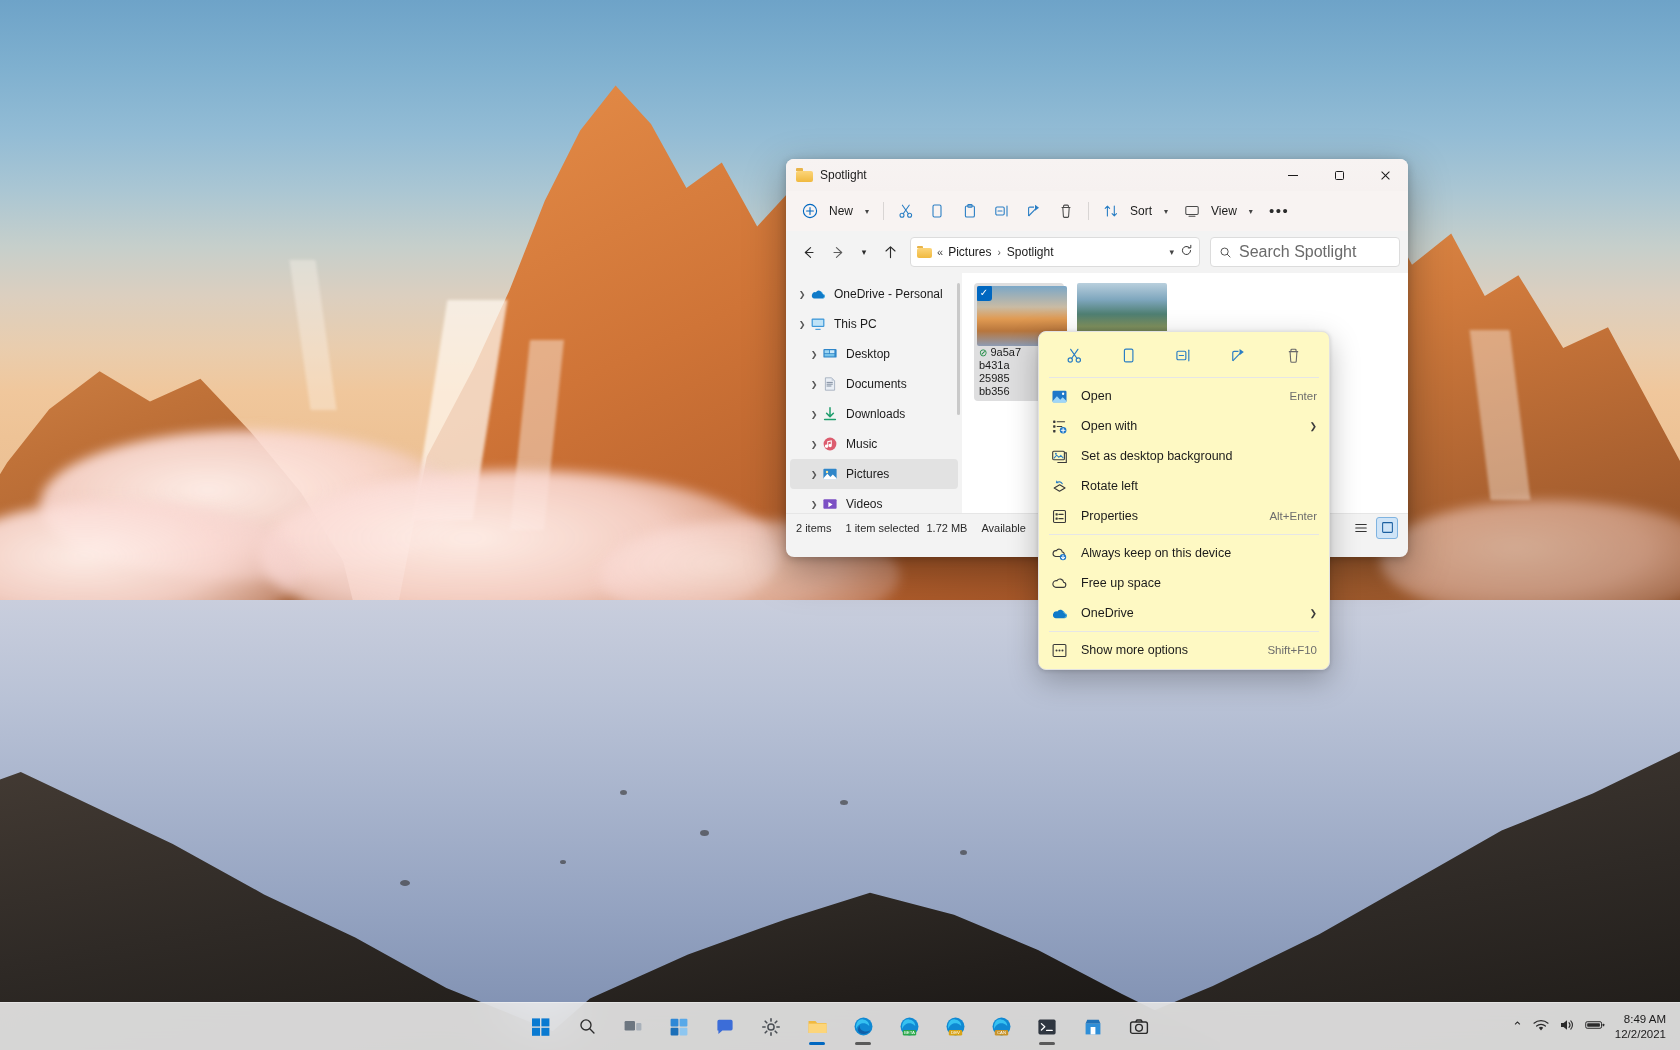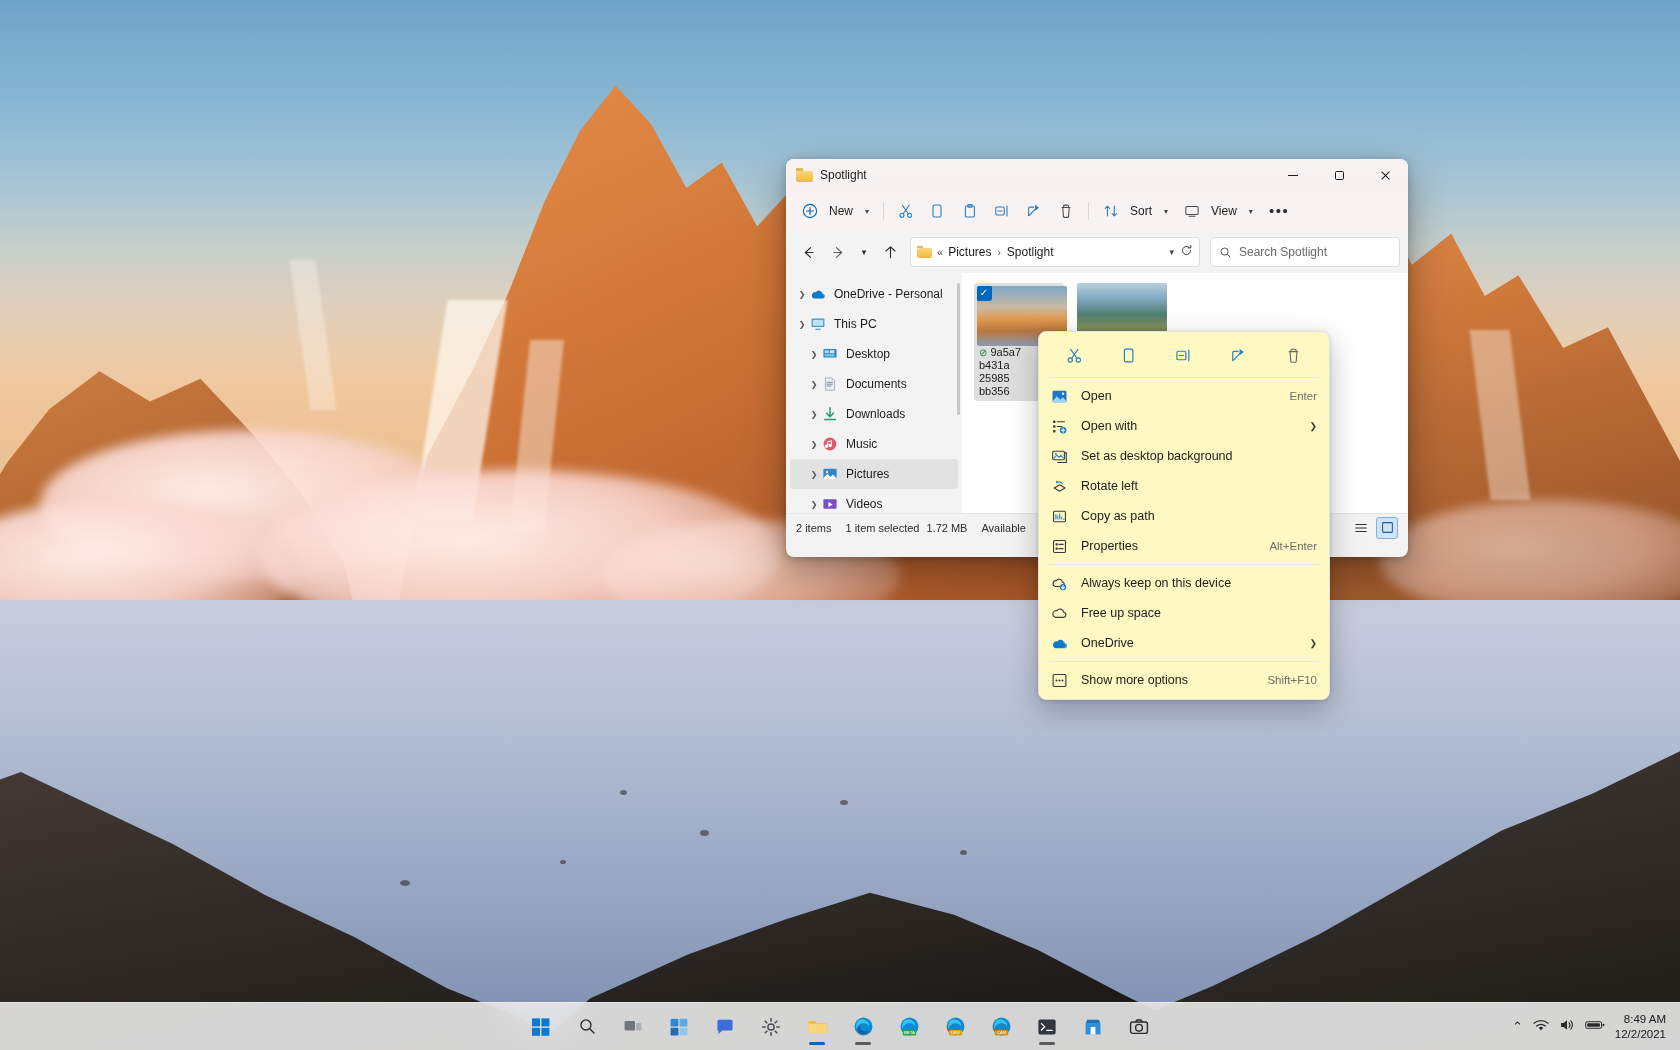--- a/index.html
+++ b/index.html
@@ -148,21 +148,21 @@
   .addr-folder:after{content:"";position:absolute;left:0;top:2px;width:15px;height:10.5px;background:linear-gradient(180deg,#fcd57a,#f0b93f);border-radius:2px;}
   .crumb { font-size:12px; color:#1b1b1b; }
   .crumb-sep { font-size:10px; color:#555; padding:0 1px;}
   .crumb-dbl { font-size:11px; color:#444; }
   .addr-right { margin-left:auto; display:flex; align-items:center; gap:6px; }
   .refresh { font-size:13px; color:#333; }
   .searchbox {
     width:190px; height:30px; background:#fff; border:1px solid #dcdcdc; border-radius:4px;
     display:flex; align-items:center; padding:0 8px; gap:7px; margin-left:8px; flex:none;
   }
-  .search-ph { font-size:12px; color:#6a6a6a; }
+  .search-ph { font-size:16px; color:#6a6a6a; }
 
   
   .ex-body { display:flex; height:240px; background:#fff; }
   .nav-pane {
     width:176px; background:#f3f3f3; padding-top:6px; position:relative; overflow:hidden;
   }
   .nav-item {
     height:30px; display:flex; align-items:center; border-radius:4px;
     margin:0 4px 0 4px; padding-left:4px; font-size:12px; color:#1b1b1b;
   }
@@ -629,28 +629,20 @@
   <div class="ctx-item">
     <svg class="ctx-ico" viewBox="0 0 16 16">
       <path d="M3 9.4l5.2-3 5 3-5.2 3z" fill="none" stroke="#3a3a3a" stroke-width="1.05" stroke-linejoin="round"></path>
       <path d="M10.6 5.4a3.4 3.4 0 00-5.1-1" fill="none" stroke="#2a7ec4" stroke-width="1.1" stroke-linecap="round"></path>
       <path d="M5.1 2.2l-.5 2.5 2.5.3z" fill="#2a7ec4"></path>
     </svg>
     <span class="ctx-label">Rotate left</span>
   </div>
 
 
-  <div class="ctx-item">
-    <svg class="ctx-ico" viewBox="0 0 16 16">
-      <rect x="2.4" y="3" width="11.2" height="10" rx="1" fill="none" stroke="#3a3a3a" stroke-width="1.05"></rect>
-      <path d="M4.6 10.4V6.2M6.4 10.4V7.6M8.2 10.4V5.4M10 10.4v-2" stroke="#2a7ec4" stroke-width="1" stroke-linecap="round"></path>
-      <path d="M11.6 10.6h.6" stroke="#2a7ec4" stroke-width="1" stroke-linecap="round"></path>
-    </svg>
-    <span class="ctx-label">Copy as path</span>
-  </div>
 
   <div class="ctx-item">
     <svg class="ctx-ico" viewBox="0 0 16 16">
       <rect x="2.4" y="2.4" width="11.2" height="11.2" rx="1" fill="none" stroke="#3a3a3a" stroke-width="1.05"></rect>
       <rect x="4.3" y="5" width="2" height="2" rx="0.3" fill="#3a3a3a"></rect>
       <rect x="4.3" y="9" width="2" height="2" rx="0.3" fill="#3a3a3a"></rect>
       <path d="M7.4 6h4M7.4 10h4" stroke="#3a3a3a" stroke-width="1" stroke-linecap="round"></path>
     </svg>
     <span class="ctx-label">Properties</span>
     <span class="ctx-short">Alt+Enter</span>

